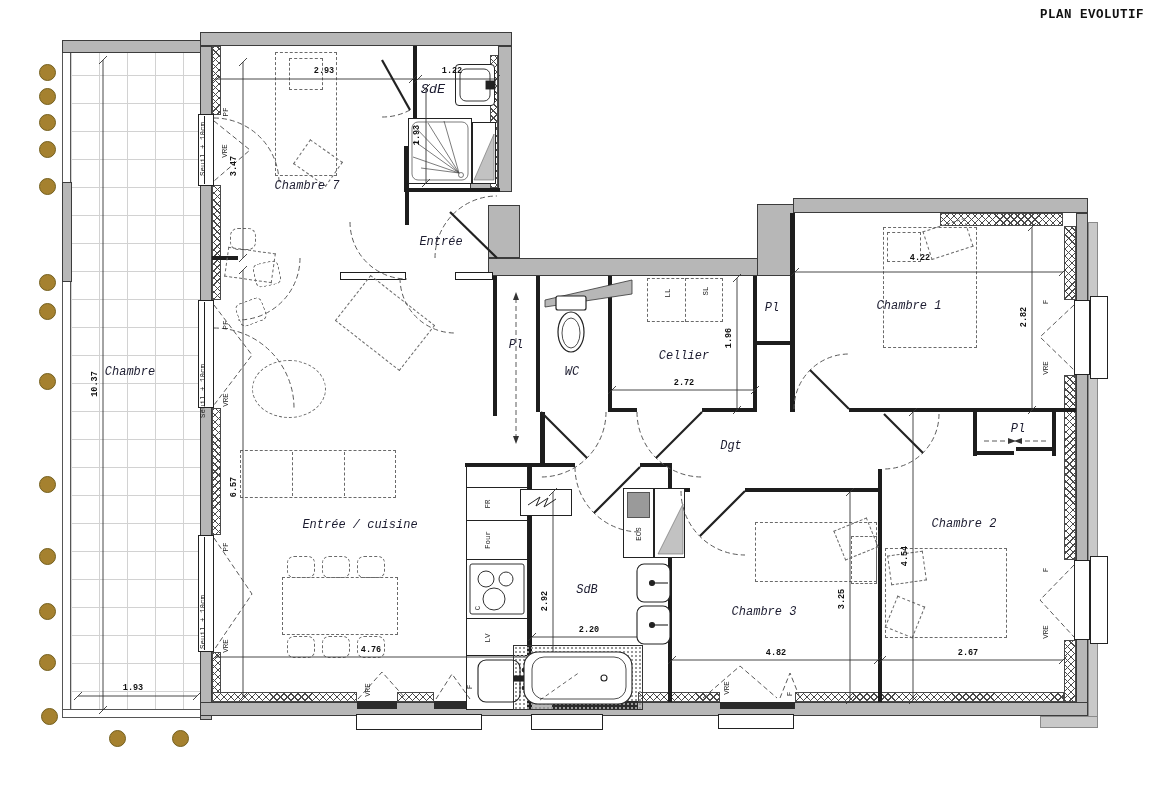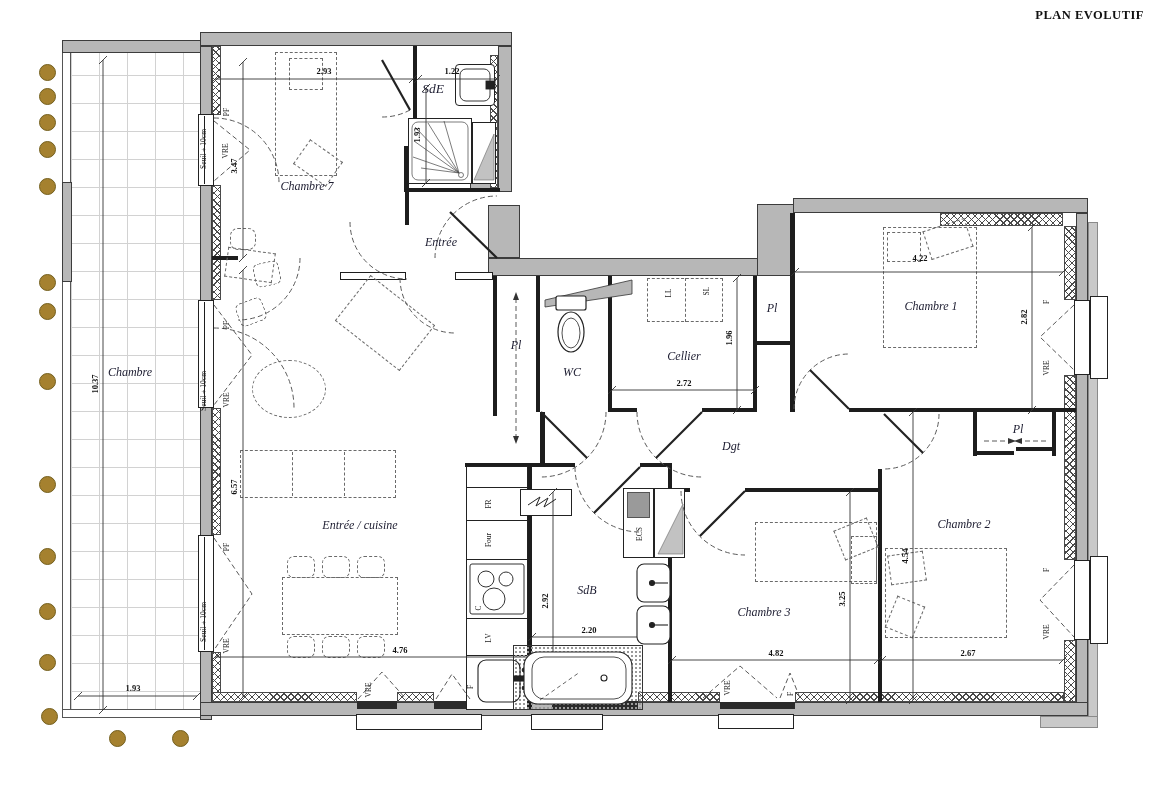--- a/index.html
+++ b/index.html
@@ -1,17 +1,17 @@
 <!DOCTYPE html>
 <html><head>
 <meta charset="utf-8">
 <style>
   html,body{margin:0;padding:0;background:#fff;}
   #plan{position:relative;width:1158px;height:800px;background:#fff;overflow:hidden;
-        font-family:Liberation Serif, serif;}
+        font-family:Liberation Mono, monospace;}
   .gw{position:absolute;background:#b7b7b7;border:1px solid #3c3c3c;box-sizing:border-box;}
   .gw2{position:absolute;background:#c9c9c9;border:1px solid #8a8a8a;box-sizing:border-box;}
   .xh{position:absolute;background-color:#fff;border:1px solid #4a4a4a;box-sizing:border-box;
       background-image:repeating-linear-gradient(45deg,#4a4a4a 0 1px,transparent 1px 5px),
                        repeating-linear-gradient(135deg,#4a4a4a 0 1px,transparent 1px 5px);}
   .bw{position:absolute;background:#1d1d1d;}
   .iw{position:absolute;background:#fff;border:1.6px solid #1d1d1d;box-sizing:border-box;}
   .win{position:absolute;background:#fff;border:1px solid #222;box-sizing:border-box;}
   .band{position:absolute;background:#2b2b2b;}
   .kb{position:absolute;background:#fff;border:1.2px solid #222;box-sizing:border-box;}
@@ -316,36 +316,36 @@
   </svg>
 
   <div class="rl" style="left:130px;top:372px;">Chambre</div>
   <div class="rl" style="left:307px;top:186px;">Chambre 7</div>
   <div class="rl big" style="left:433px;top:89px;">SdE</div>
   <div class="rl" style="left:441px;top:242px;">Entrée</div>
   <div class="rl" style="left:360px;top:525px;">Entrée / cuisine</div>
   <div class="rl" style="left:572px;top:372px;text-align:center;">WC</div>
   <div class="rl" style="left:684px;top:356px;">Cellier</div>
   <div class="rl" style="left:731px;top:446px;">Dgt</div>
-  <div class="rl" style="left:931px;top:306px;text-align:center;">Chambre 1</div>
+  <div class="rl" style="left:909px;top:306px;text-align:center;">Chambre 1</div>
   <div class="rl" style="left:964px;top:524px;">Chambre 2</div>
   <div class="rl" style="left:764px;top:612px;">Chambre 3</div>
   <div class="rl" style="left:587px;top:590px;">SdB</div>
   <div class="rl" style="left:516px;top:345px;">Pl</div>
   <div class="rl" style="left:772px;top:308px;">Pl</div>
   <div class="rl" style="left:1018px;top:429px;">Pl</div>
 
   <div class="dim" style="left:324px;top:71px;">2.93</div>
   <div class="dim" style="left:452px;top:71px;">1.22</div>
   <div class="dimv" style="left:417px;top:135px;">1.93</div>
   <div class="dimv" style="left:234px;top:166px;">3.47</div>
   <div class="dimv" style="left:95px;top:384px;">10.37</div>
   <div class="dim" style="left:133px;top:688px;">1.93</div>
   <div class="dimv" style="left:234px;top:487px;">6.57</div>
-  <div class="dim" style="left:371px;top:650px;margin-left:29px;">4.76</div>
+  <div class="dim" style="left:371px;top:650px;">4.76</div>
   <div class="dim" style="left:684px;top:383px;">2.72</div>
   <div class="dimv" style="left:729px;top:338px;">1.96</div>
   <div class="dim" style="left:920px;top:258px;">4.22</div>
   <div class="dimv" style="left:1024px;top:317px;">2.82</div>
   <div class="dim" style="left:589px;top:630px;">2.20</div>
   <div class="dimv" style="left:545px;top:601px;">2.92</div>
   <div class="dim" style="left:776px;top:653px;">4.82</div>
   <div class="dimv" style="left:842px;top:599px;">3.25</div>
   <div class="dim" style="left:968px;top:653px;">2.67</div>
   <div class="dimv" style="left:905px;top:556px;">4.54</div>

